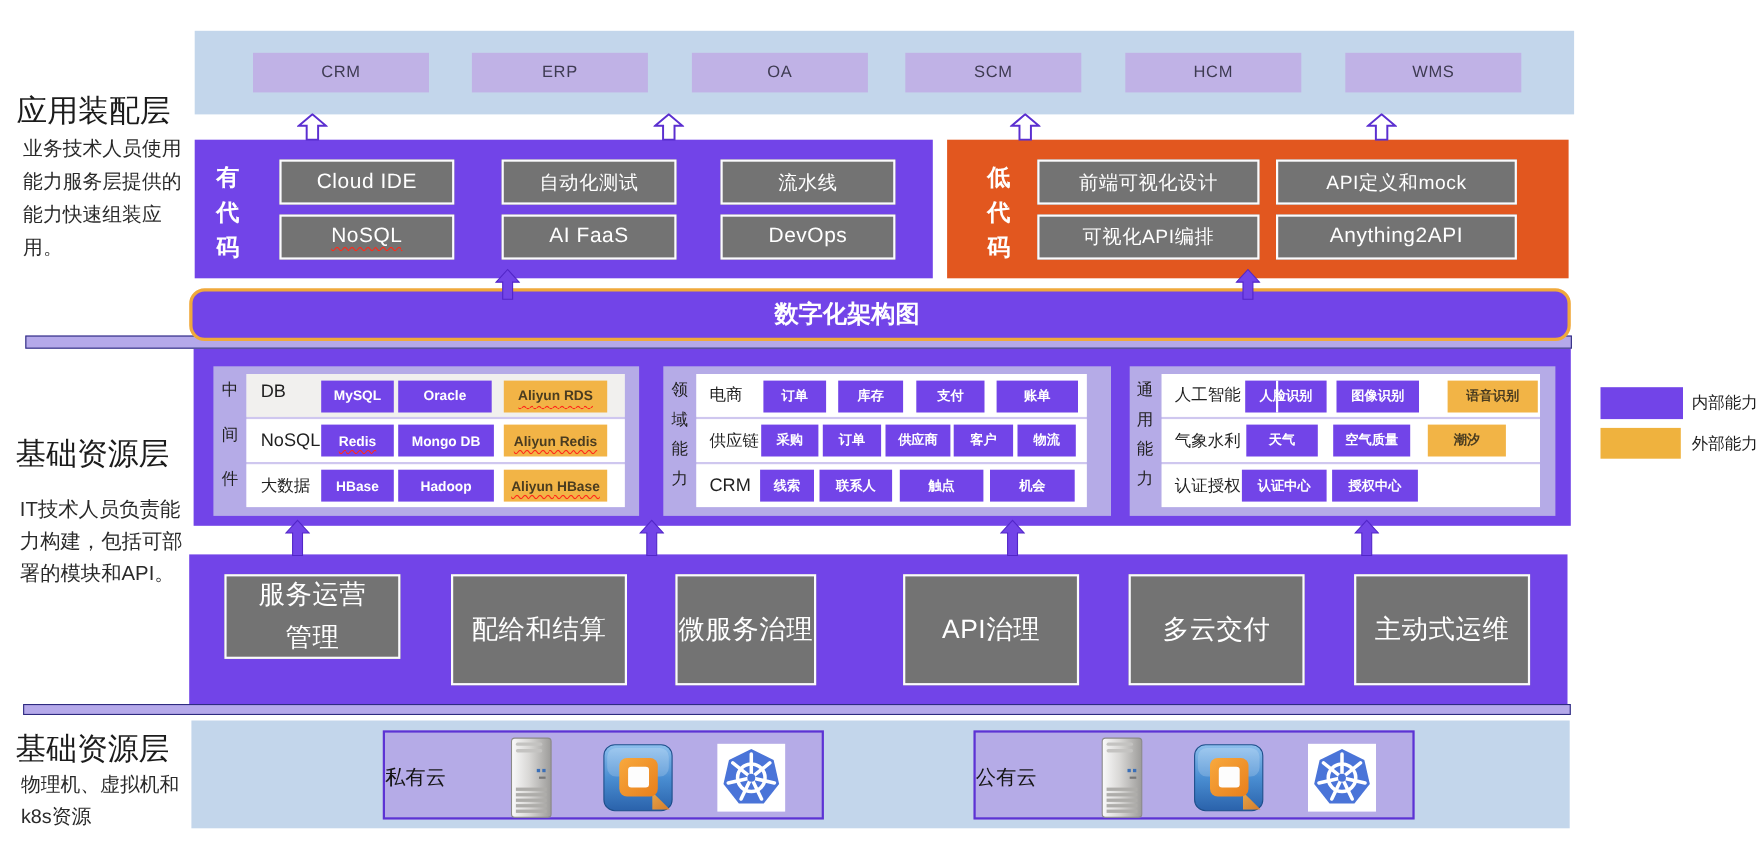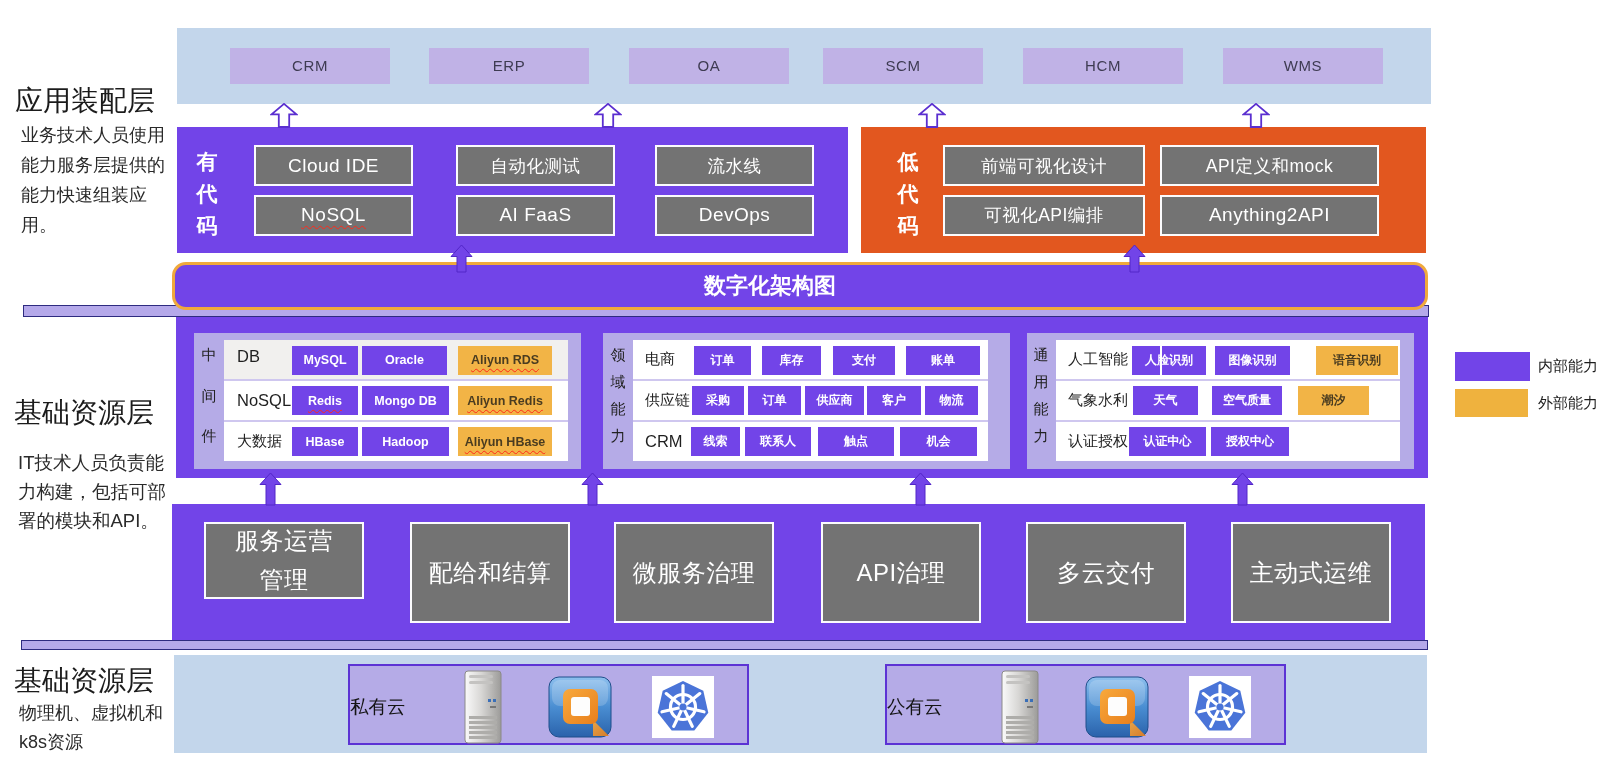--- a/index.html
+++ b/index.html
@@ -317,21 +317,21 @@
   </div>
 <div class="abs" style="left:172px;top:504px;width:1253px;height:136px;">
     <div class="abs band-purple" style="left:0px;top:0px;width:1253px;height:136px;"></div>
     <div class="abs wbox platbox" style="left:32px;top:17.5px;width:160px;height:77px;">
       <span style="">服务运营</span>
       <span style="">管理</span>
     </div>
     <div class="abs wbox platbox" style="left:238px;top:17.5px;width:160px;height:101px;">
       <span style="">配给和结算</span>
     </div>
-    <div class="abs wbox platbox" style="left:442px;top:17.5px;width:160px;height:101px;">
+    <div class="abs wbox platbox" style="left:442px;top:17.5px;width:128px;height:101px;">
       <span style="">微服务治理</span>
     </div>
     <div class="abs wbox platbox" style="left:649px;top:17.5px;width:160px;height:101px;">
       <span style="">API治理</span>
     </div>
     <div class="abs wbox platbox" style="left:854px;top:17.5px;width:160px;height:101px;">
       <span style="">多云交付</span>
     </div>
     <div class="abs wbox platbox" style="left:1059px;top:17.5px;width:160px;height:101px;">
       <span style="">主动式运维</span>

